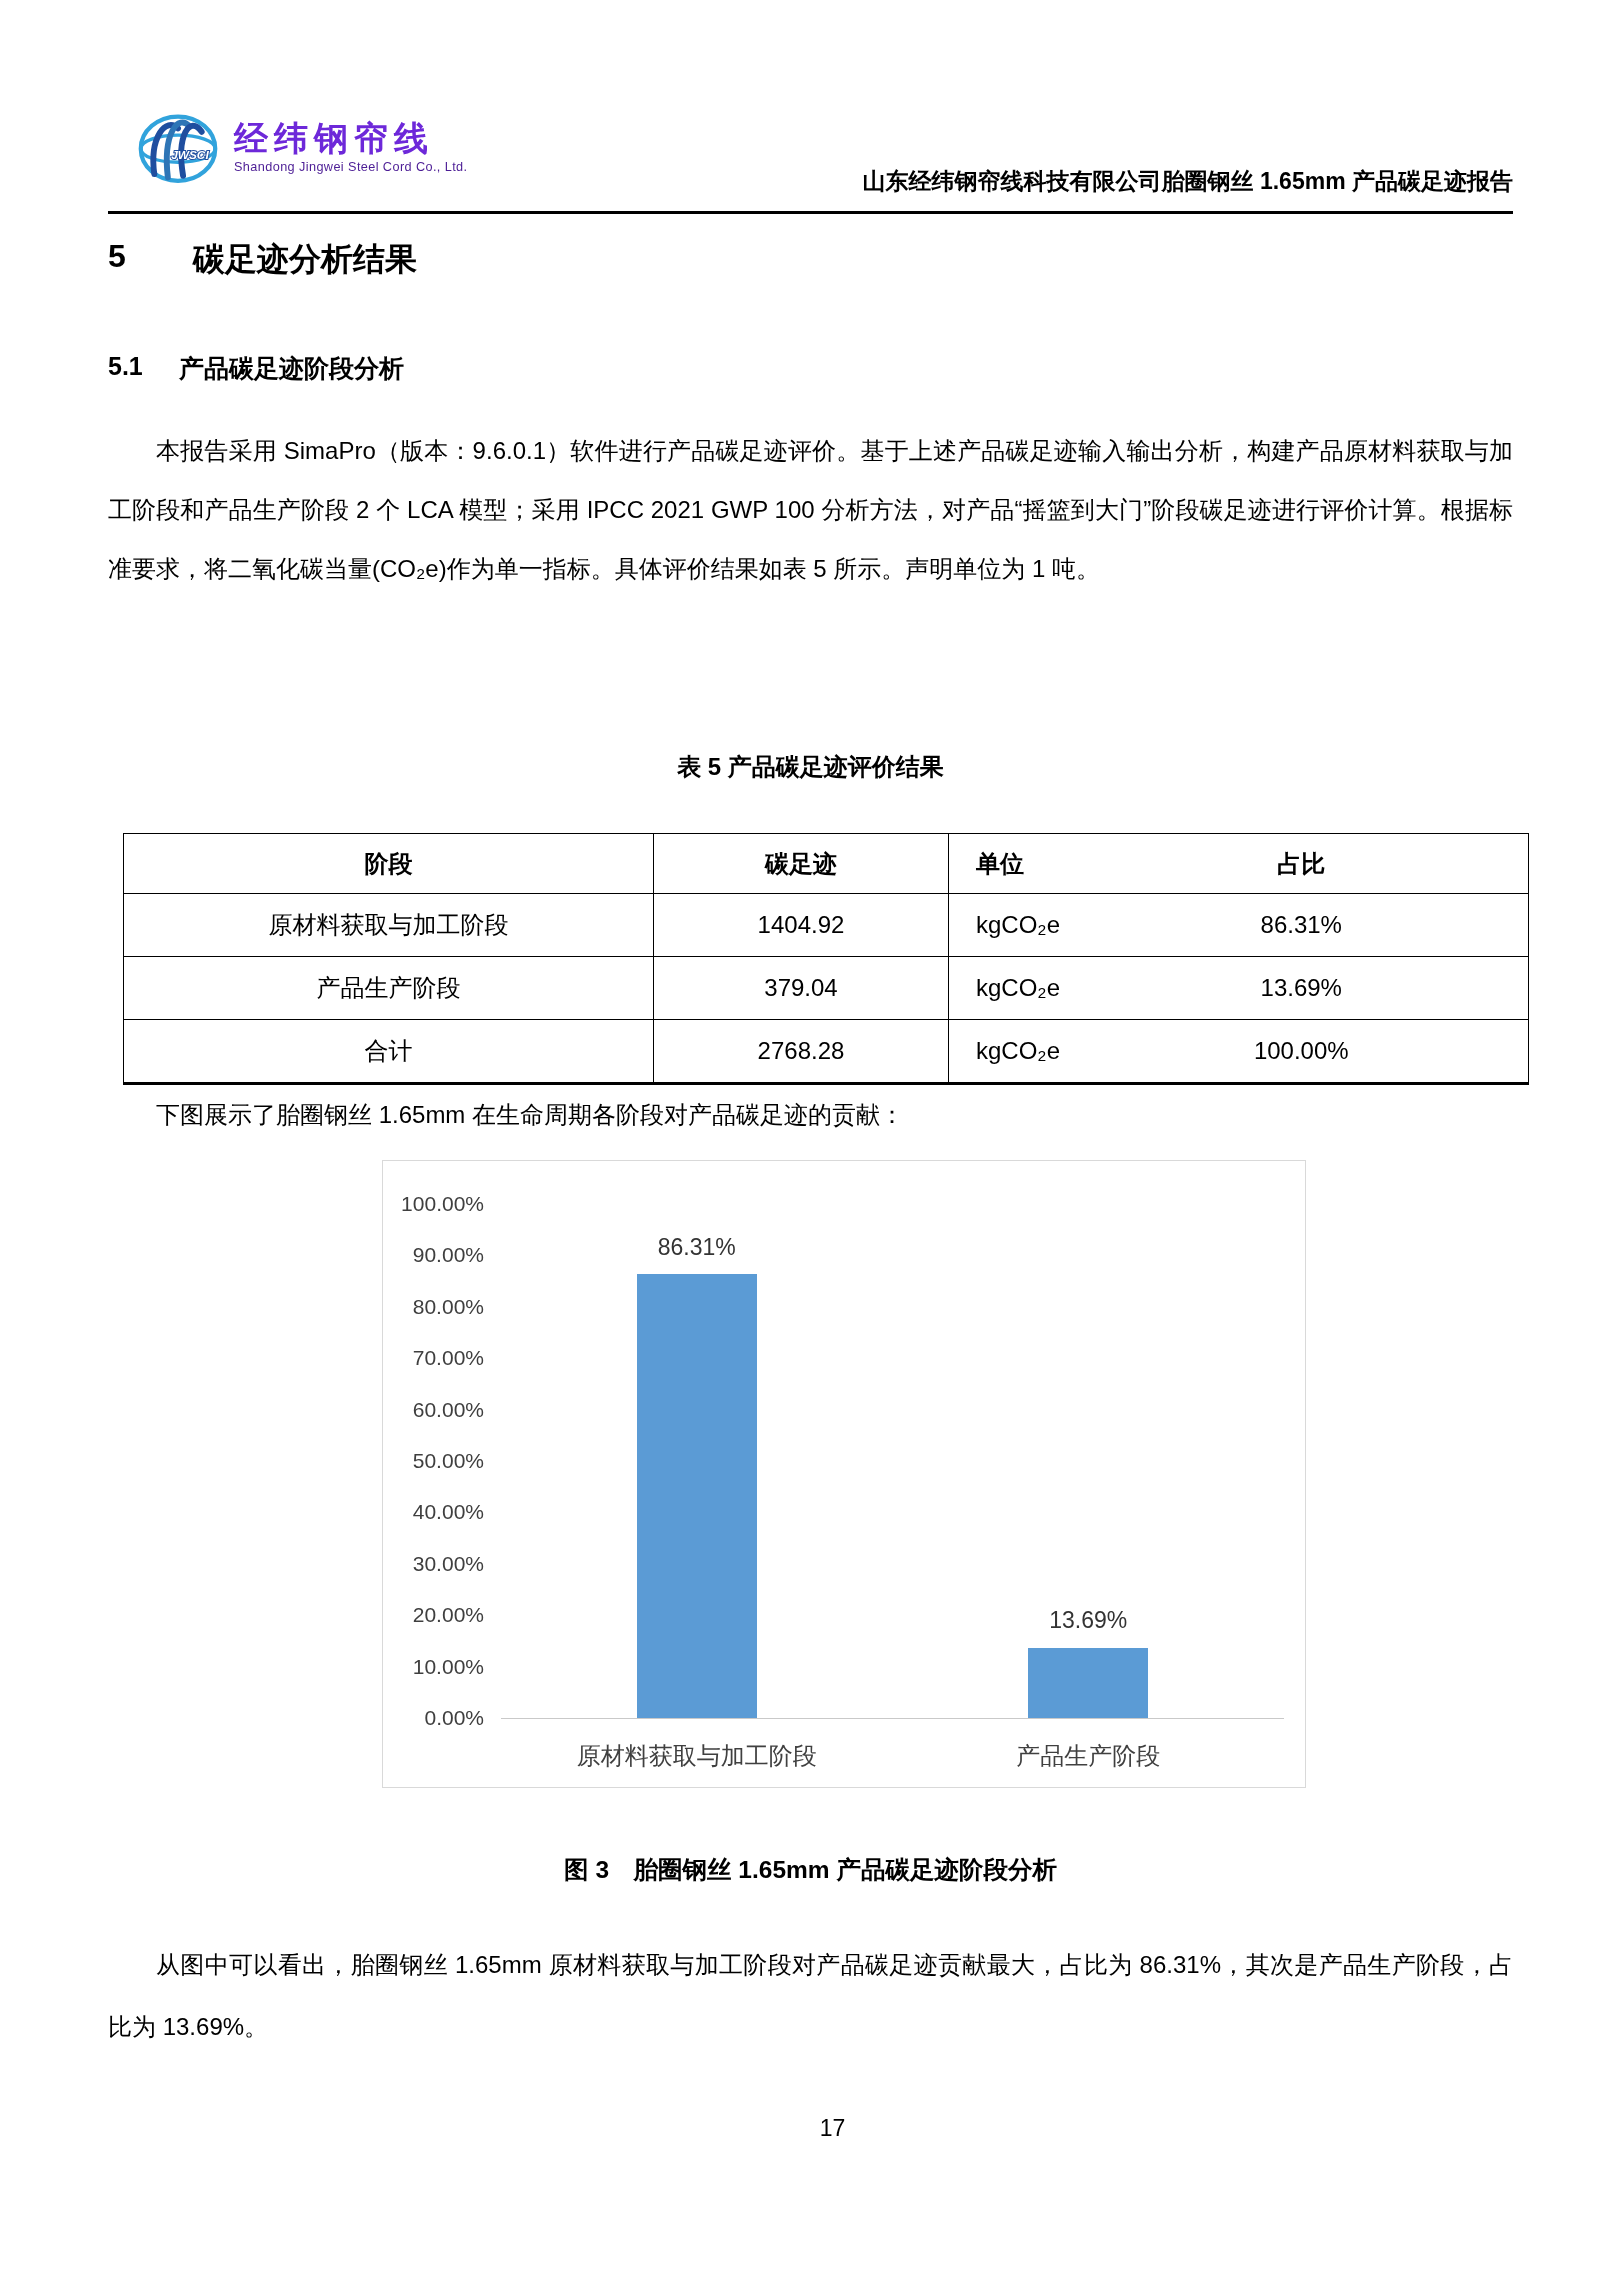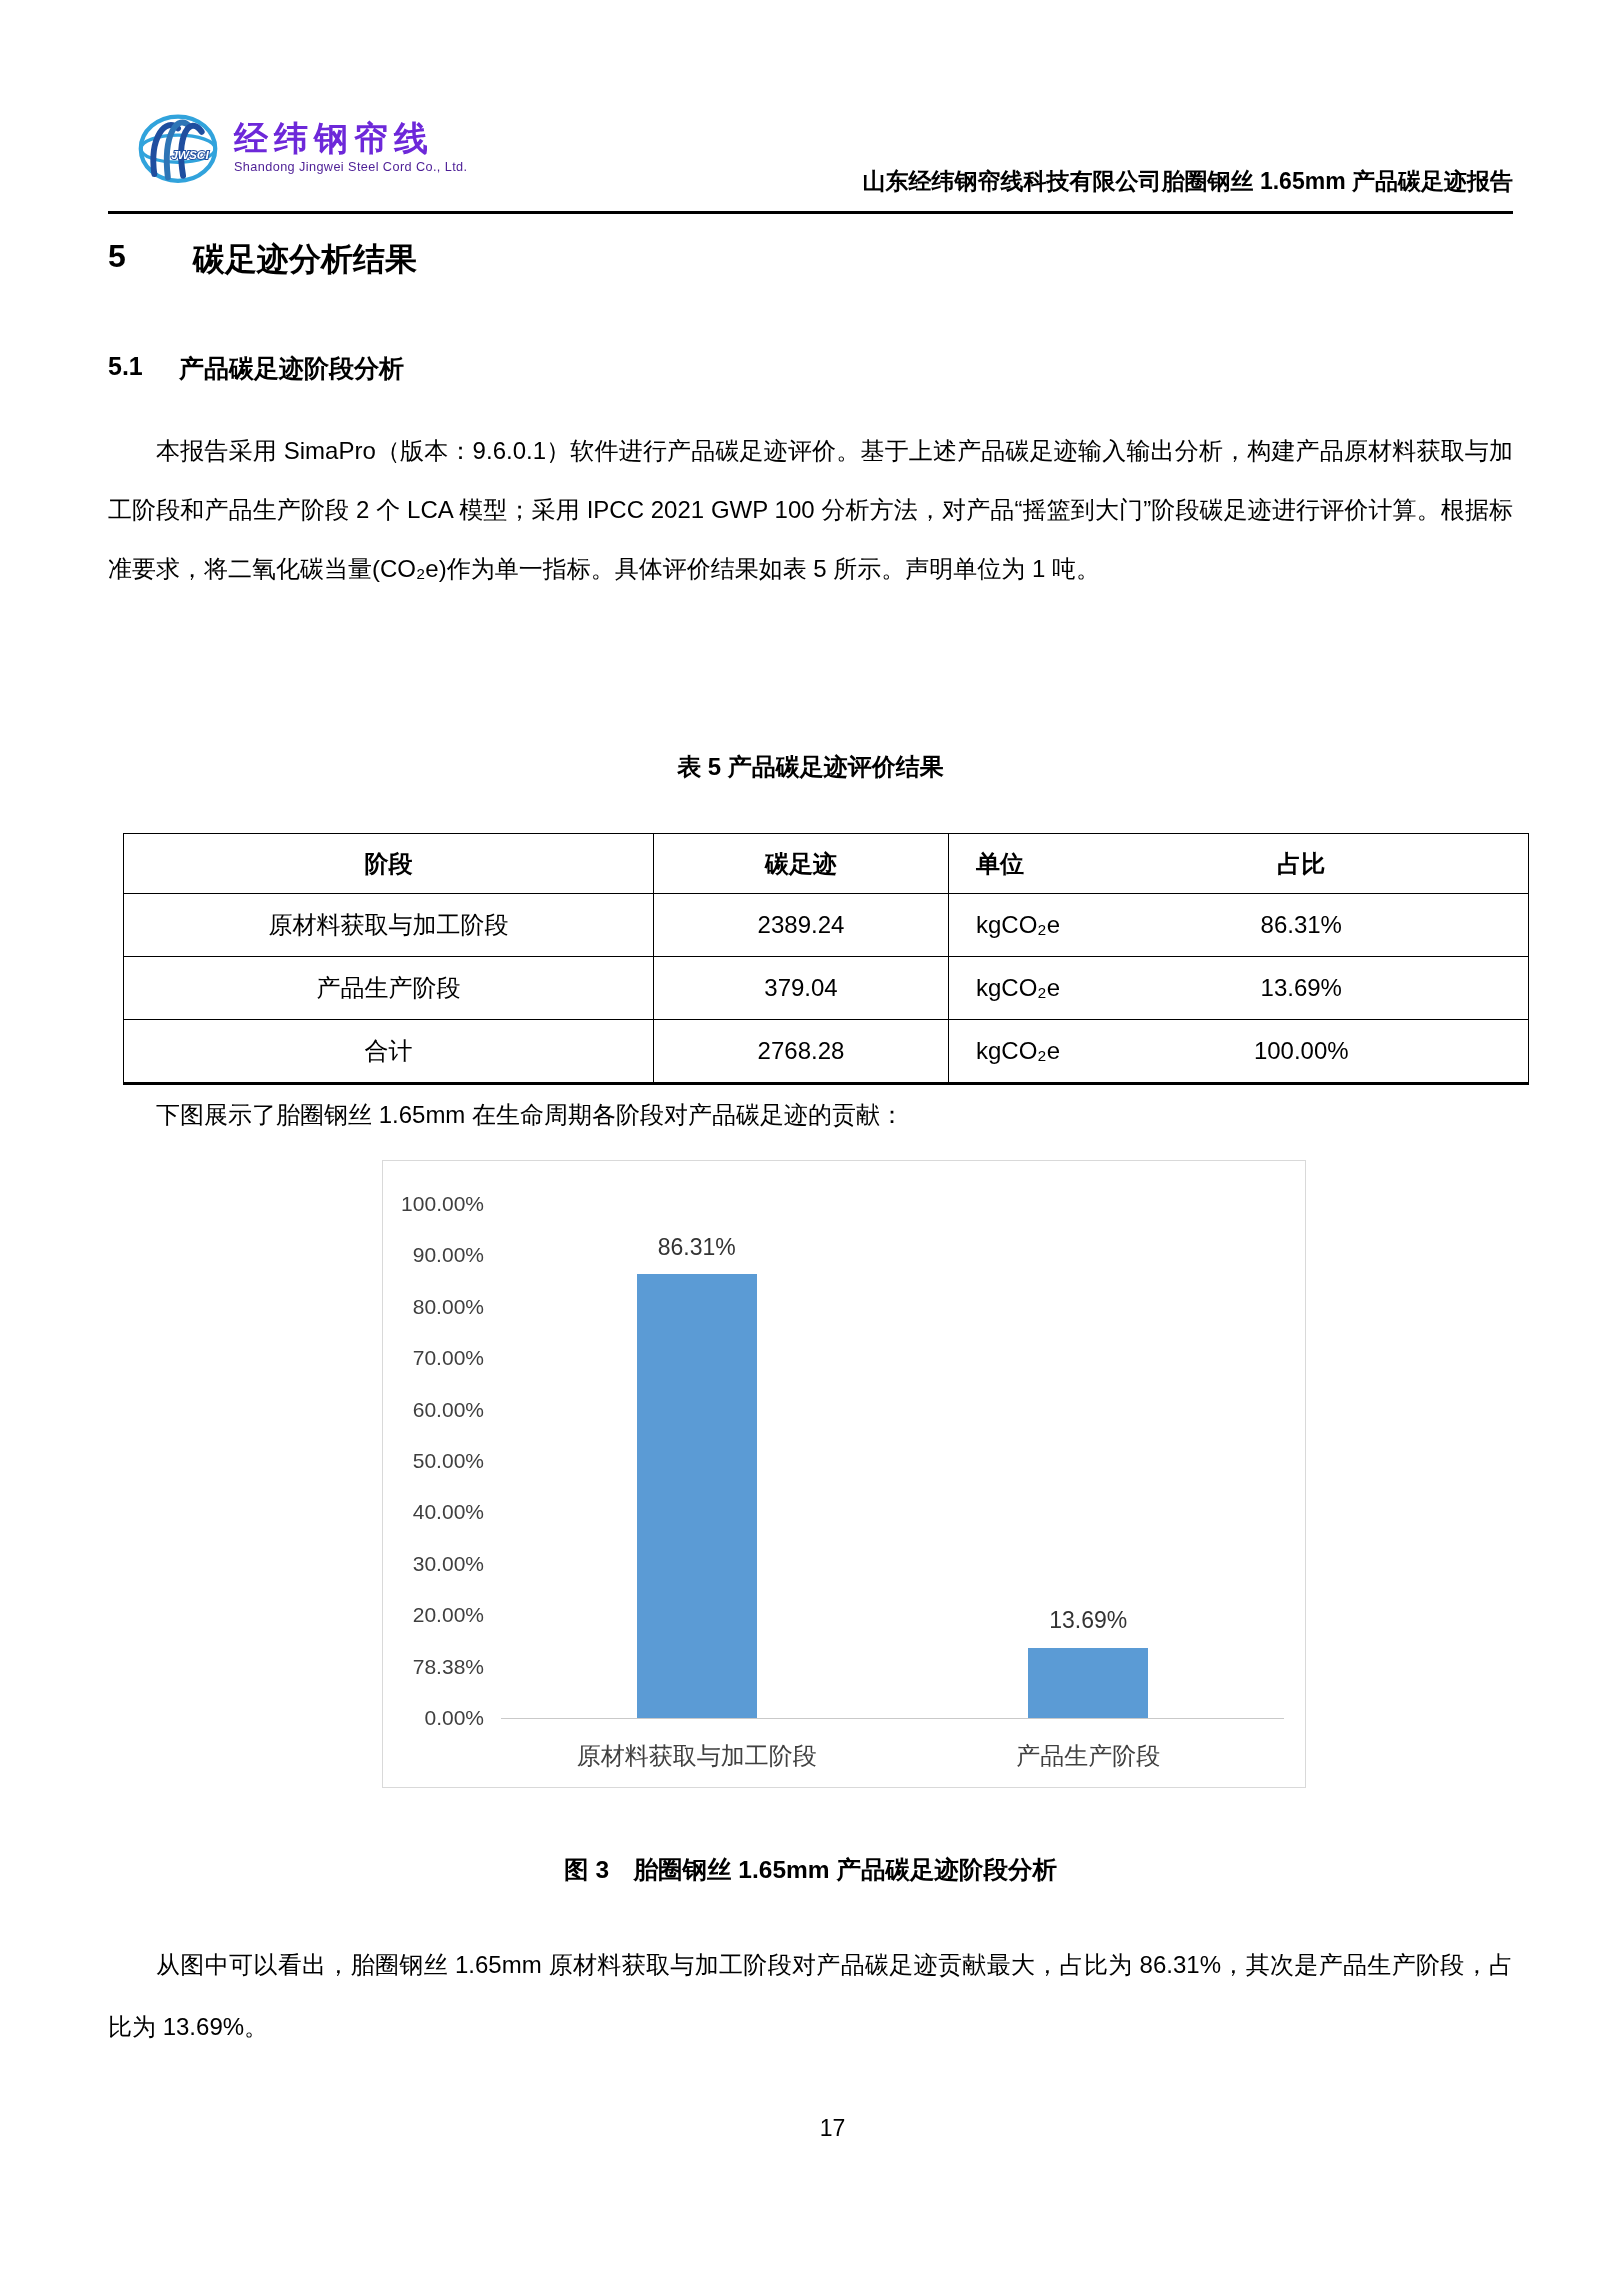--- a/index.html
+++ b/index.html
@@ -105,21 +105,21 @@
         <tr>
           <th>阶段</th>
           <th>碳足迹</th>
           <th>单位</th>
           <th>占比</th>
         </tr>
       </thead>
     <tbody>
         <tr>
           <td>原材料获取与加工阶段</td>
-          <td>2389.24</td>
+          <td>1404.92</td>
           <td>kgCO₂e</td>
           <td>86.31%</td>
         </tr>
         <tr>
           <td>产品生产阶段</td>
           <td>379.04</td>
           <td>kgCO₂e</td>
           <td>13.69%</td>
         </tr>
         <tr>
@@ -137,21 +137,21 @@
     <div class="chart-plot">
         <div class="y-tick" style="top: 0%;">100.00%</div>
         <div class="y-tick" style="top: 10%;">90.00%</div>
         <div class="y-tick" style="top: 20%;">80.00%</div>
         <div class="y-tick" style="top: 30%;">70.00%</div>
         <div class="y-tick" style="top: 40%;">60.00%</div>
         <div class="y-tick" style="top: 50%;">50.00%</div>
         <div class="y-tick" style="top: 60%;">40.00%</div>
         <div class="y-tick" style="top: 70%;">30.00%</div>
         <div class="y-tick" style="top: 80%;">20.00%</div>
-        <div class="y-tick" style="top: 90%;">78.38%</div>
+        <div class="y-tick" style="top: 90%;">10.00%</div>
         <div class="y-tick" style="top: 100%;">0.00%</div>
         <div class="bar" style="left: 25%; height: 86.31%; background: rgb(91, 155, 213);"></div>
         <div class="bar-label" style="left: 25%; bottom: calc(86.31% + 13.5px);">86.31%</div>
         <div class="x-label" style="left: 25%;">原材料获取与加工阶段</div>
         <div class="bar" style="left: 75%; height: 13.69%; background: rgb(91, 155, 213);"></div>
         <div class="bar-label" style="left: 75%; bottom: calc(13.69% + 13.5px);">13.69%</div>
         <div class="x-label" style="left: 75%;">产品生产阶段</div>
       </div>
   </div>
 

